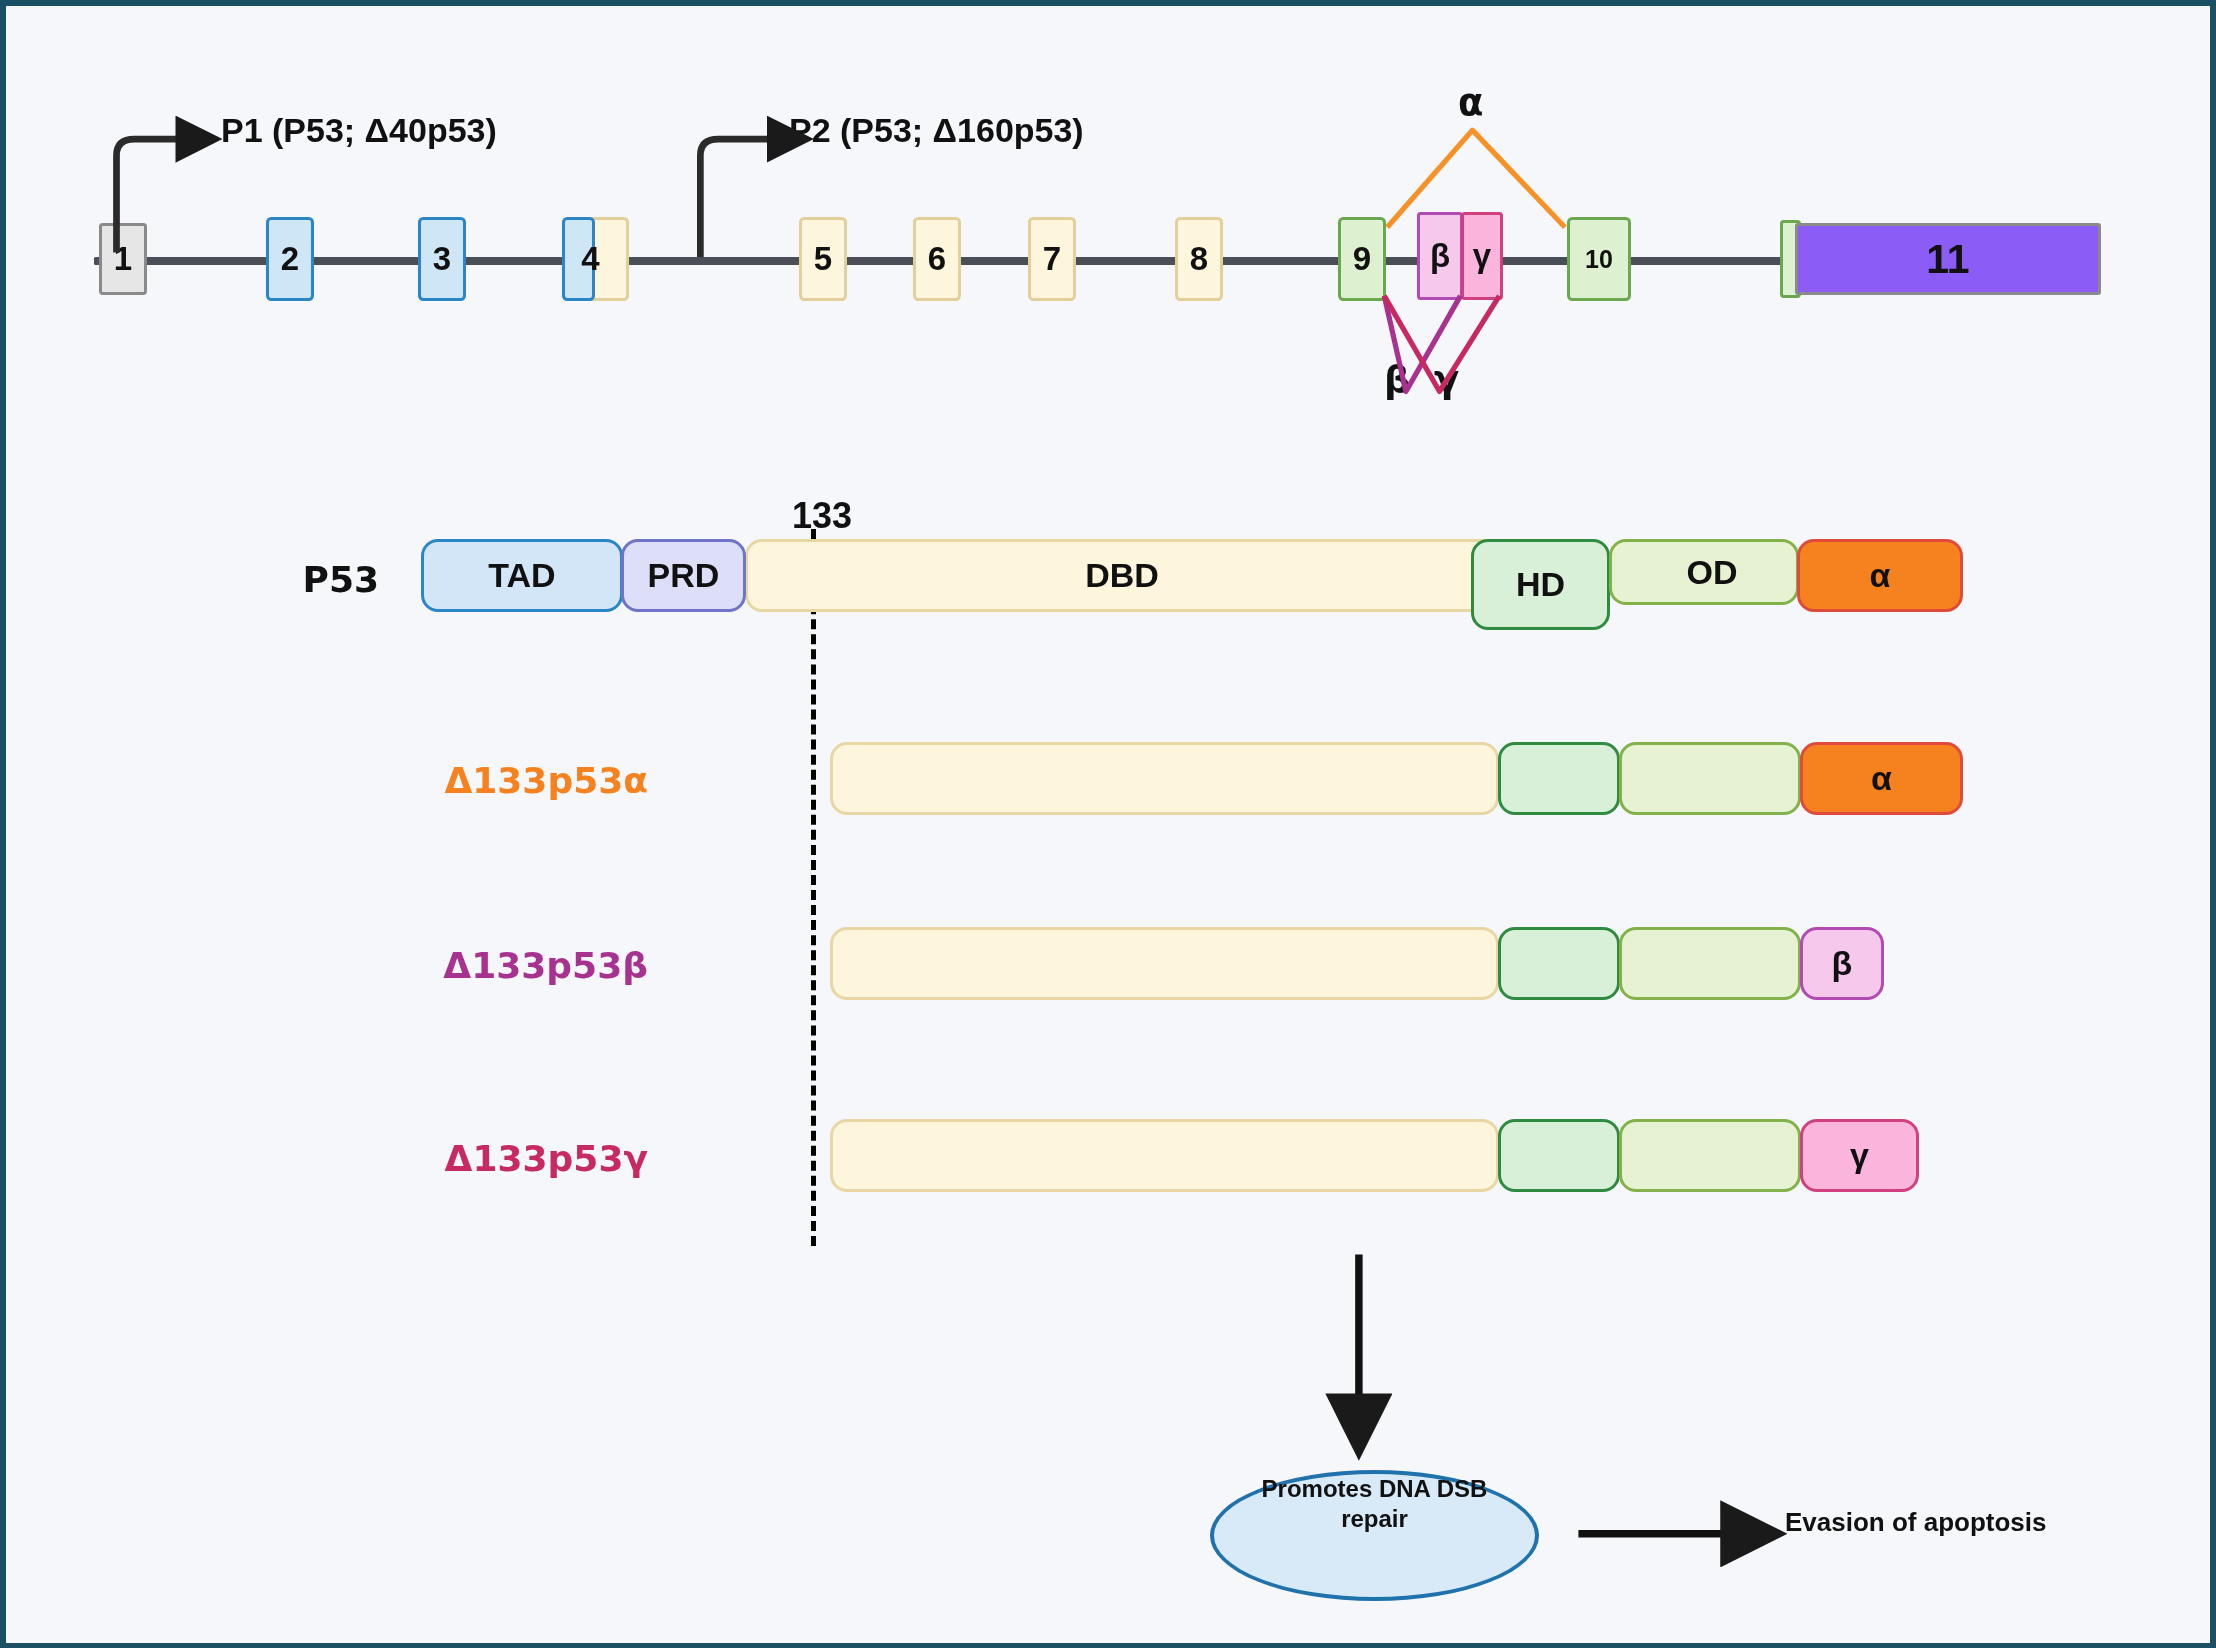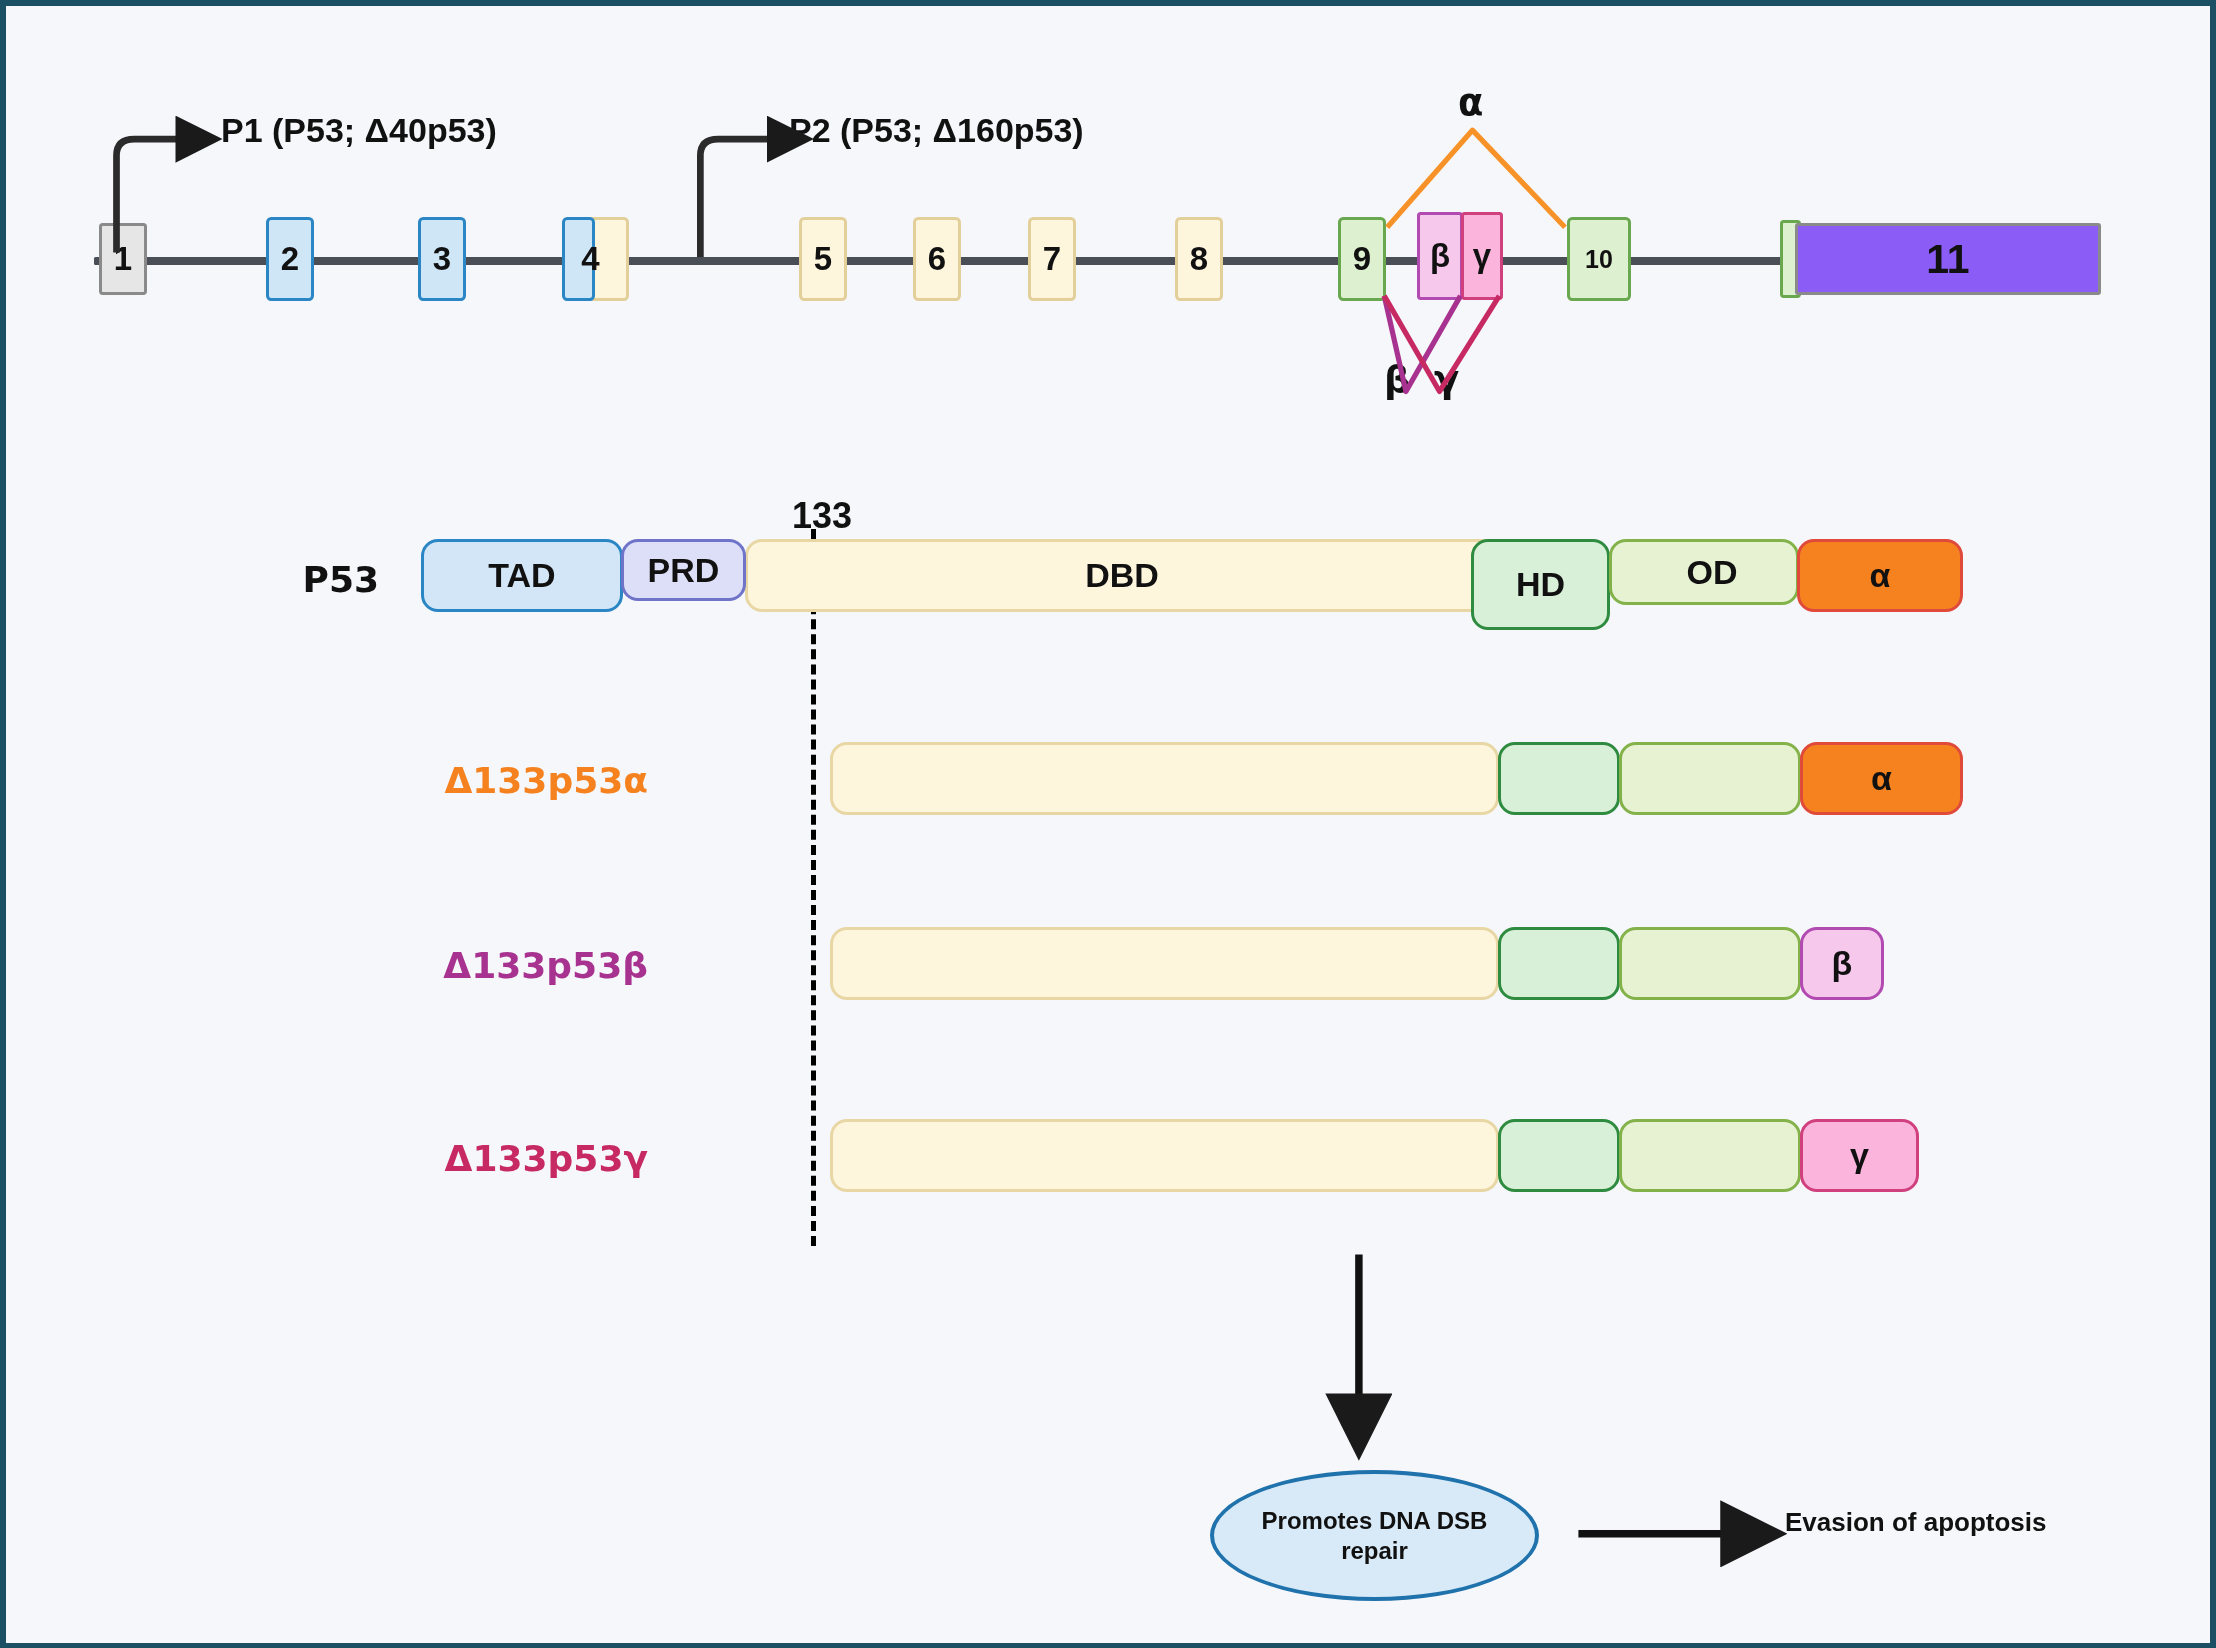--- a/index.html
+++ b/index.html
@@ -60,21 +60,21 @@
   }
   .dashline{
     position:absolute;
     border-left:5.2px dashed #000;
   }
 
   
   .ellipse{
     position:absolute;box-sizing:border-box;
     background:#d8eaf8;border:4.5px solid #1f72ab;border-radius:50%;
-    display:flex;align-items:center;justify-content:center;
+    display:flex;justify-content:center;
     text-align:center;font-weight:bold;color:#111;line-height:1.25;
     font-family:"Liberation Sans", sans-serif;
   }
   .outcome{
     position:absolute;font-weight:bold;color:#111;white-space:nowrap;
     font-family:"Liberation Sans", sans-serif;
   }
   svg.overlay{position:absolute;left:0;top:0;width:2216px;height:1649px;
     pointer-events:none;}
 </style>
@@ -130,21 +130,21 @@
     <div class="pos-label" style="left:786px;top:489px;font-size:36px;">133</div>
 
     <div class="dashline" style="left:805px;top:523px;height:717px;"></div>
 
     <div class="iso-label" style="left:209px;top:553px;width:164px;font-size:36px;color:#111;">P53</div>
 
     <div class="seg" style="left:739px;top:533px;width:754px;height:73px;background:#fdf6dd;border:3px solid #e8d7a4;font-size:34px;">DBD</div>
 
     <div class="seg" style="left:415px;top:533px;width:202px;height:73px;background:#d2e6f7;border:3px solid #2b86c5;font-size:34px;">TAD</div>
 
-    <div class="seg" style="left:615px;top:533px;width:125px;height:62px;background:#dcdff7;border:3px solid #6f74c9;font-size:34px;">PRD</div>
+    <div class="seg" style="left:615px;top:533px;width:125px;height:73px;background:#dcdff7;border:3px solid #6f74c9;font-size:34px;">PRD</div>
 
     <div class="seg" style="left:1465px;top:533px;width:139px;height:91px;background:#d8efd8;border:3px solid #2e8b3f;font-size:34px;">HD</div>
 
     <div class="seg" style="left:1603px;top:533px;width:190px;height:66px;background:#e6f2d2;border:3px solid #84b24a;font-size:34px;padding-left:16px;">OD</div>
 
     <div class="seg" style="left:1791px;top:533px;width:166px;height:73px;background:#f5821f;border:3px solid #e04a3a;font-size:34px;">α</div>
 
     <div class="iso-label" style="left:284px;top:754px;width:358px;font-size:36px;color:#f5821f;">Δ133p53α</div>
 
     <div class="seg" style="left:824px;top:736px;width:669px;height:73px;background:#fdf6dd;border:3px solid #e8d7a4;"></div>

